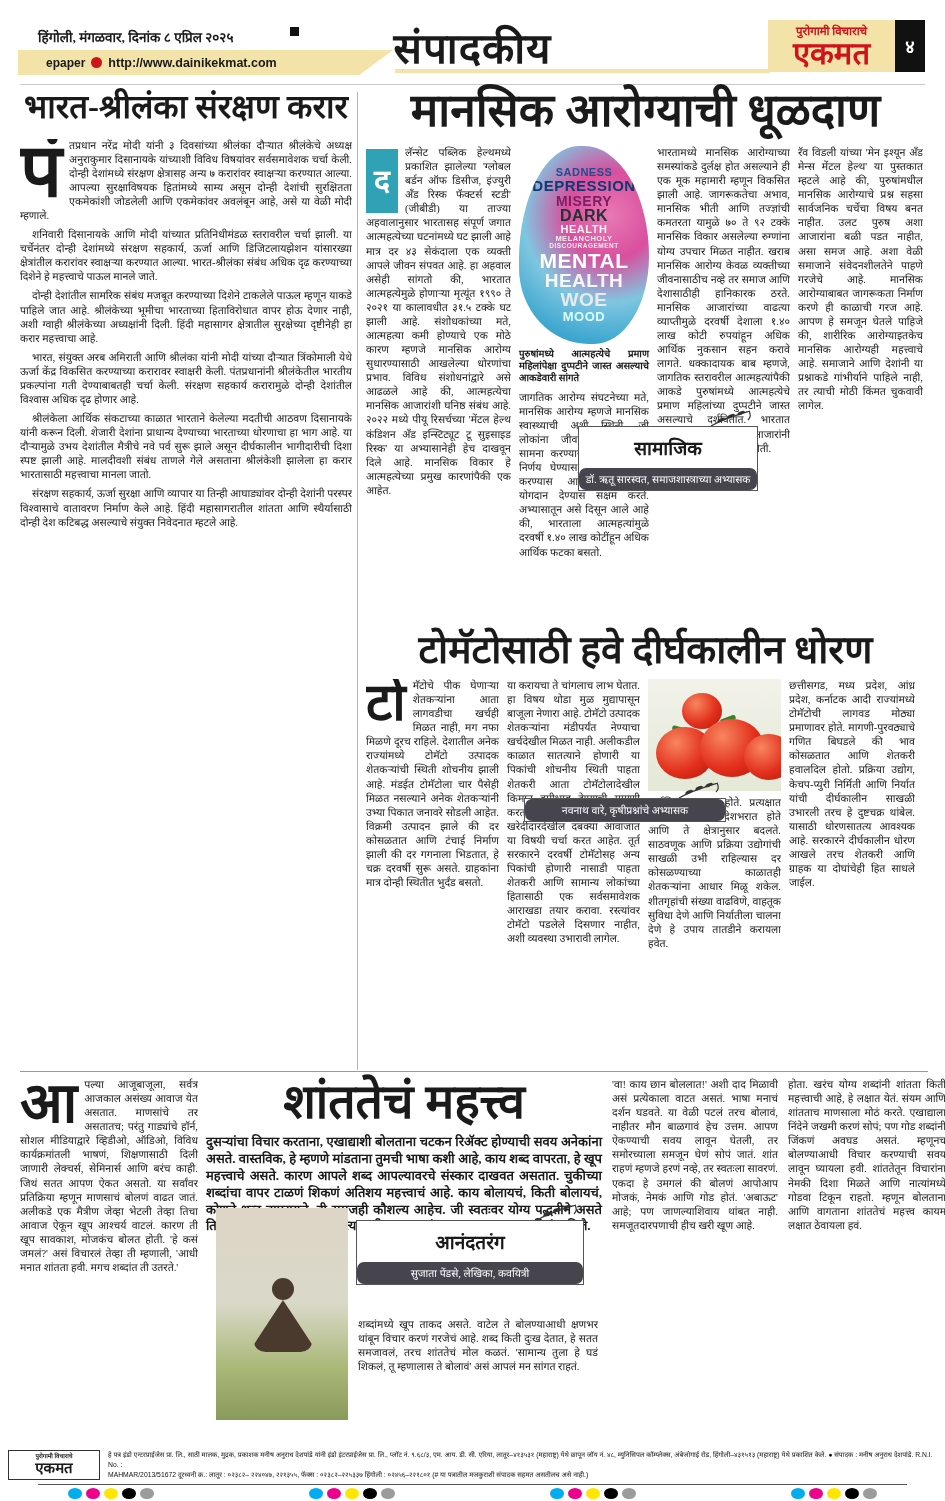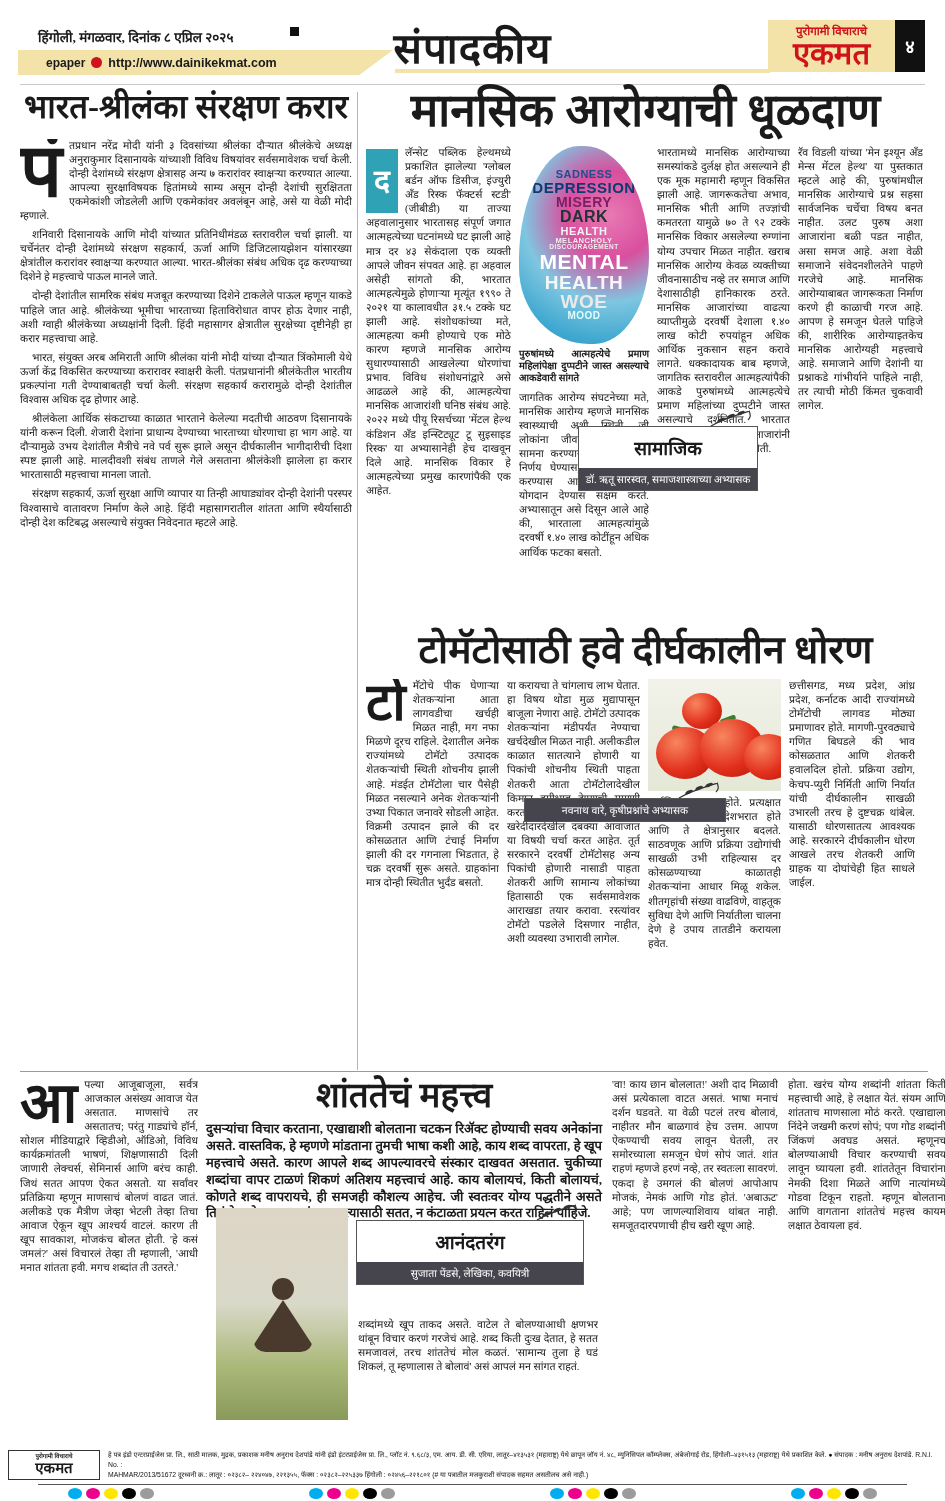--- a/index.html
+++ b/index.html
@@ -53,27 +53,27 @@
   .mind-img { width:100%; height:198px; border-radius:48% 52% 44% 56% / 60% 58% 46% 40%;
     background:radial-gradient(circle at 70% 35%, #e879b4 0%, #d94f9e 28%, #7fc6e0 55%, #3fa8d0 80%, #2b8dbd 100%);
     display:flex; flex-direction:column; align-items:center; justify-content:center;
     font-family:"Liberation Sans", sans-serif; font-weight:bold; text-transform:uppercase; overflow:hidden; }
   .mind-img span { line-height:1.02; letter-spacing:0.5px; }
   .mw0 { font-size:11px; color:#1b4f8f; } .mw1 { font-size:15px; color:#0e3a73; }
   .mw2 { font-size:14px; color:#7a1f63; } .mw3 { font-size:16px; color:#233; }
   .mw4 { font-size:11px; color:#f2f2f2; } .mw5 { font-size:7.5px; color:#eee; }
   .mw6 { font-size:6.5px; color:#eee; } .mw7 { font-size:21px; color:#fff; }
   .mw8 { font-size:19px; color:#f6f6f6; } .mw9 { font-size:19px; color:#eaeaea; }
-  .mw10 { font-size:10px; color:#dff; }
+  .mw10 { font-size:13px; color:#dff; }
   .img-caption { font-weight:bold; font-size:9.8px; line-height:1.25; text-align:justify; margin:4px 0 6px; }
 
   
   .note-box { position:absolute; background:#fff; border:1.5px solid #555; text-align:center; z-index:5; }
   .note-box .nb-head { font-size:19px; font-weight:bold; padding:8px 4px 7px; }
-  .note-box .nb-bar { background:#46454e; color:#fff; font-size:10.5px; padding:4px 3px; white-space:nowrap; overflow:hidden; }
+  .note-box .nb-bar { background:#46454e; color:#fff; font-size:10.5px; padding:4px 3px; white-space:nowrap; overflow:hidden;border-radius:7px; }
   .leaf { position:absolute; top:-20px; right:4px; }
 
   
   #tomato { position:absolute; left:366px; top:630px; width:559px; height:438px; }
   #tomato h1 { text-align:center; font-size:39px; font-weight:bold; line-height:1; margin-bottom:10px; }
   #tomato .cols { display:flex; gap:8px; }
   #tomato .c { height:380px; }
   #tomato .dc { font-size:52px; }
   .tomato-img { width:100%; height:112px; background:linear-gradient(#f2f2ea, #e4e8d6); position:relative; overflow:hidden; margin-bottom:5px; }
   .tomato-img i { position:absolute; border-radius:50%; background:radial-gradient(circle at 35% 30%, #f7865e 0%, #e2301d 55%, #b01607 100%); }
@@ -83,21 +83,21 @@
   .tomato-img i.t4 { width:40px; height:36px; left:34px; top:14px; }
   .tomato-img b { position:absolute; width:16px; height:5px; background:#3f7d2c; border-radius:2px; }
   .tomato-img b.s1 { left:72px; top:38px; transform:rotate(-20deg); }
   .tomato-img b.s2 { left:24px; top:48px; transform:rotate(15deg); }
 
   
   #peace { position:absolute; left:20px; top:1078px; width:908px; height:364px; }
   #peace .leftcol { position:absolute; left:0; top:0; width:178px; height:360px; }
   #peace .leftcol .dc { font-size:56px; }
   .peace-center { position:absolute; left:186px; top:0; width:396px; height:362px; }
-  .peace-center h1 { text-align:center; font-size:35px; font-weight:bold; line-height:1; margin-bottom:8px;font-family:Liberation Serif, serif; }
+  .peace-center h1 { text-align:center; font-size:48px; font-weight:bold; line-height:1; margin-bottom:8px;font-family:Liberation Serif, serif; }
   .peace-intro { font-size:13px; font-weight:600; line-height:1.3; text-align:justify; }
   .yoga-img { position:absolute; left:10px; top:130px; width:132px; height:212px;
     background:linear-gradient(#ded5c6 0%, #d9d9c9 45%, #aab878 75%, #8a9a5b 100%); overflow:hidden; }
   .yoga-img .head { position:absolute; left:56px; top:70px; width:22px; height:22px; border-radius:50%; background:#4a3a2e; }
   .yoga-img .body { position:absolute; left:38px; top:92px; width:58px; height:52px; background:#4a3a2e; border-radius:50% 50% 20% 20%; clip-path:polygon(50% 0, 100% 85%, 100% 100%, 0 100%, 0 85%); }
   .peace-under { position:absolute; left:152px; top:240px; width:240px; height:120px; }
   #peace .c3 { position:absolute; left:592px; top:0; width:166px; height:360px; }
   #peace .c4 { position:absolute; left:768px; top:0; width:158px; height:360px; }
 
   

